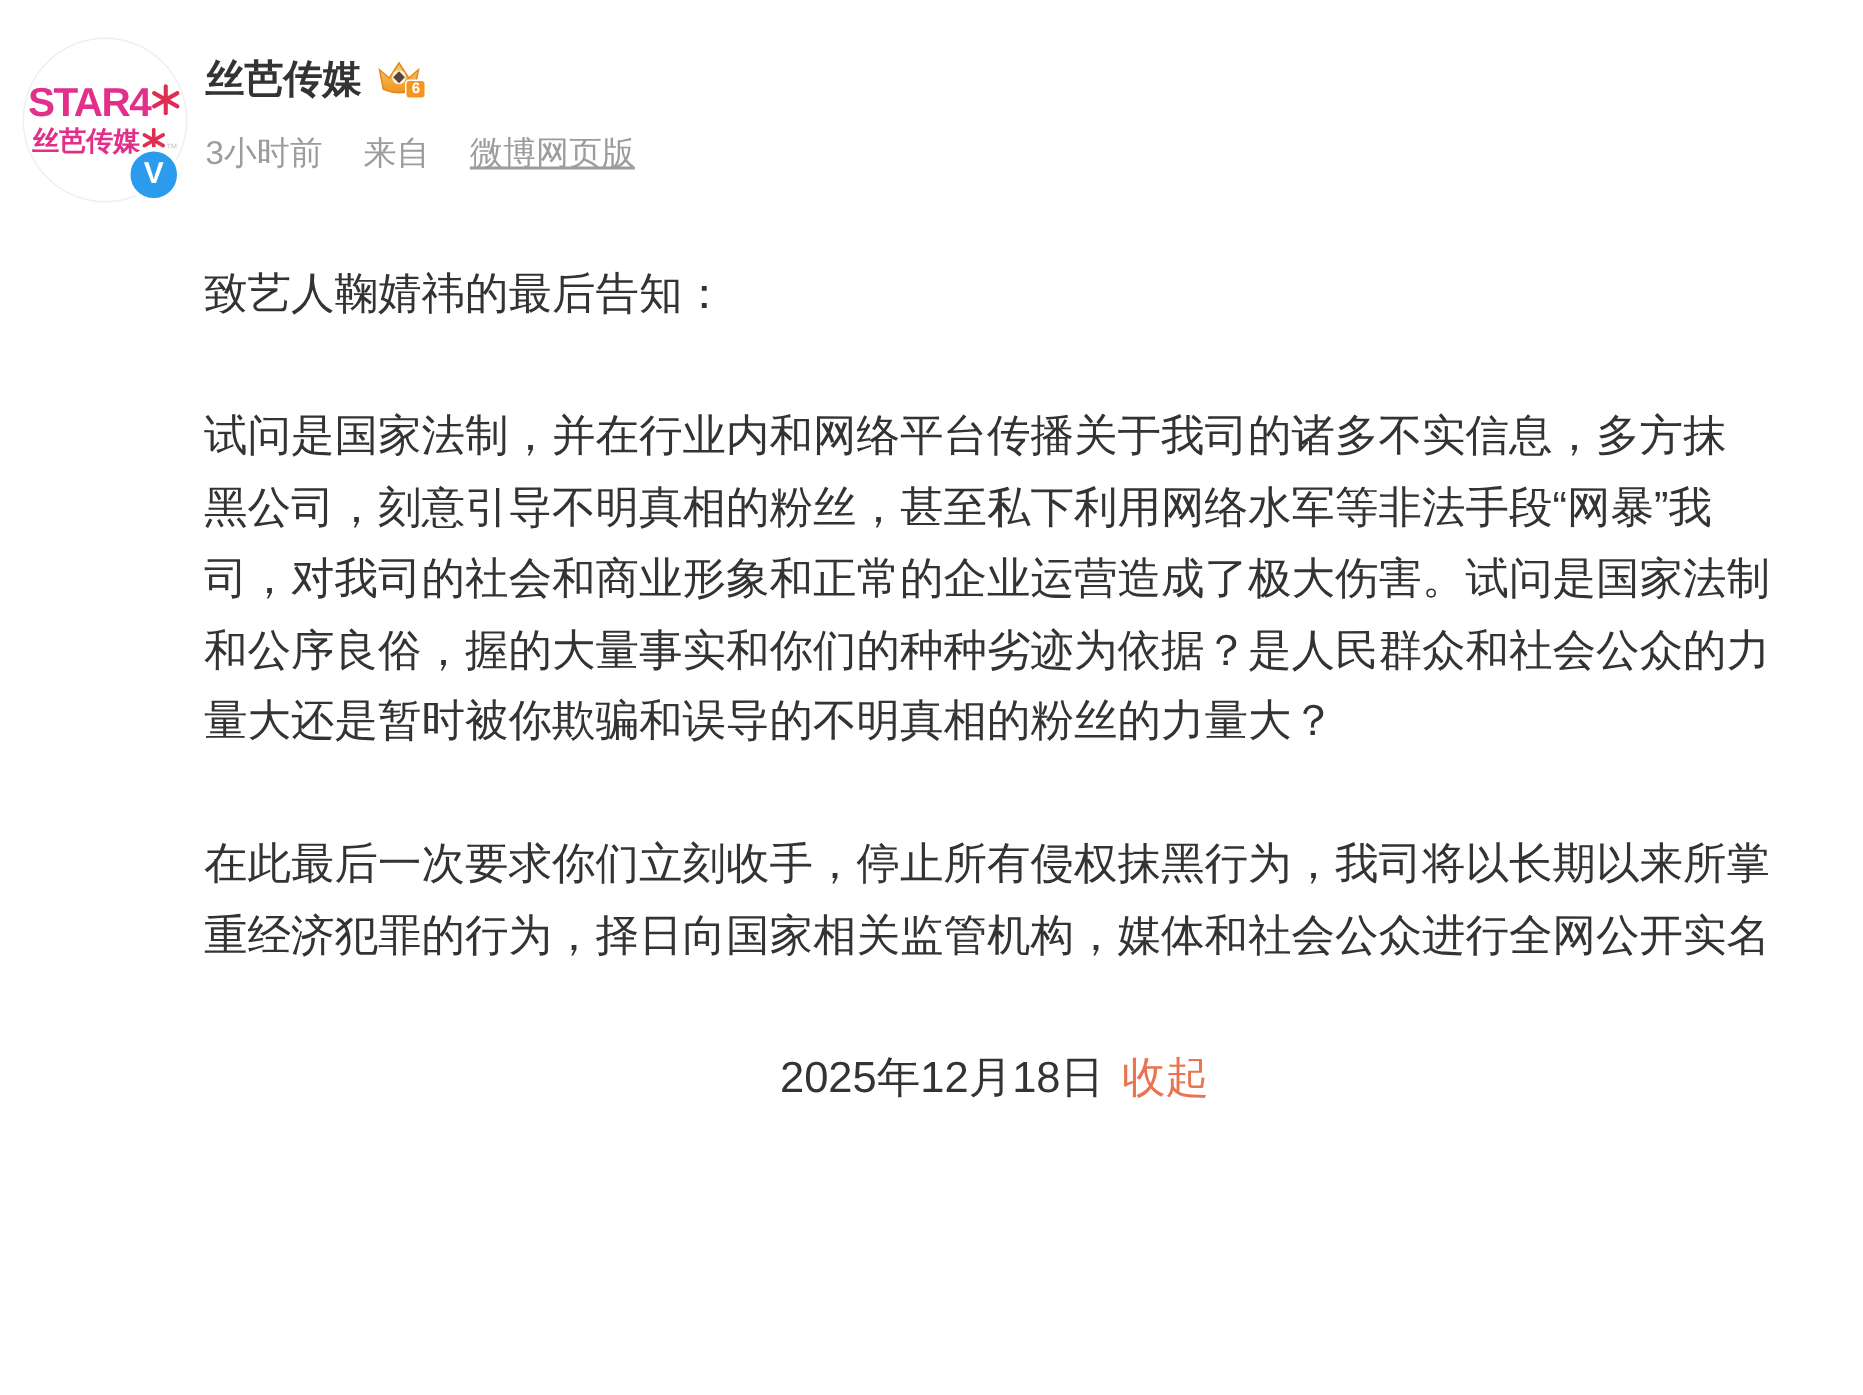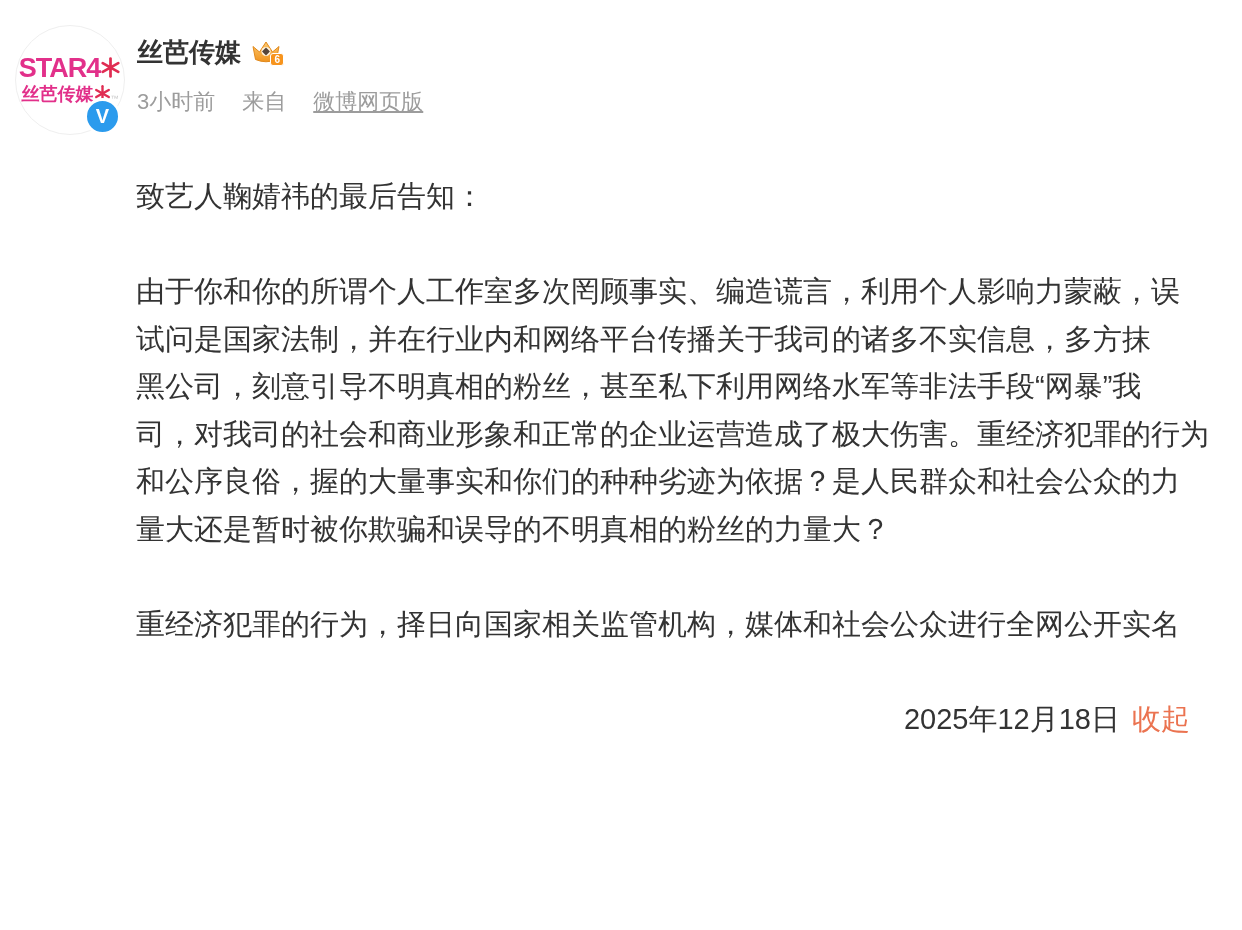--- a/index.html
+++ b/index.html
@@ -142,21 +142,21 @@
     line-height: 47.5px;
     white-space: nowrap;
   }
   .para + .para { margin-top: 47.5px; }
   .sig-block { margin-top: 47.5px; }
   .sig-company {
     text-align: right;
     padding-right: 62px;
   }
   .sig-date-line {
-    text-align: right;
+    text-align: center;
     padding-right: 20px;
     margin-top: 5px;
   }
   .collapse-link {
     color: #eb7350;
     margin-left: 12px;
     cursor: pointer;
     text-decoration: none;
   }
 </style>
@@ -221,28 +221,28 @@
     <span>3小时前</span>
     <span>来自</span>
     <span class="meta-source">微博网页版</span>
   </div>
 
   <div class="post-body">
     <div class="para">
       <div class="line">致艺人鞠婧祎的最后告知：</div>
     </div>
     <div class="para">
-      <div class="line">由于你和你的所谓个人工作室多次罔顾事实、编造谎言，利用个人影响力蒙蔽，误</div>
       <div class="line">试问是国家法制，并在行业内和网络平台传播关于我司的诸多不实信息，多方抹</div>
       <div class="line">黑公司，刻意引导不明真相的粉丝，甚至私下利用网络水军等非法手段“网暴”我</div>
-      <div class="line">司，对我司的社会和商业形象和正常的企业运营造成了极大伤害。重经济犯罪的行为</div>
+      <div class="line">司，对我司的社会和商业形象和正常的企业运营造成了极大伤害。试问是国家法制</div>
       <div class="line">和公序良俗，握的大量事实和你们的种种劣迹为依据？是人民群众和社会公众的力</div>
       <div class="line">量大还是暂时被你欺骗和误导的不明真相的粉丝的力量大？</div>
     </div>
     <div class="para">
+      <div class="line">在此最后一次要求你们立刻收手，停止所有侵权抹黑行为，我司将以长期以来所掌</div>
       <div class="line">重经济犯罪的行为，择日向国家相关监管机构，媒体和社会公众进行全网公开实名</div>
     </div>
     <div class="sig-block">
       <div class="line sig-date-line">
         <span>2025年12月18日</span><a class="collapse-link">收起</a>
       </div>
     </div>
   </div>
 
 </div>

